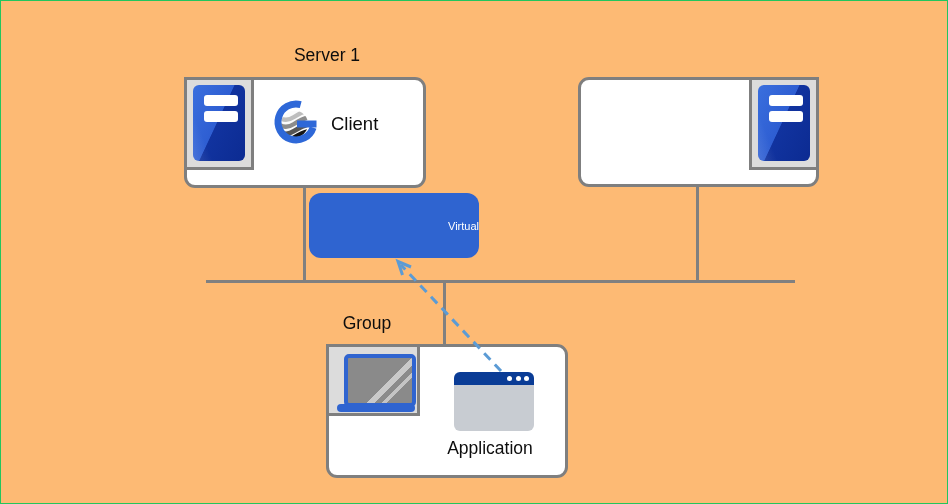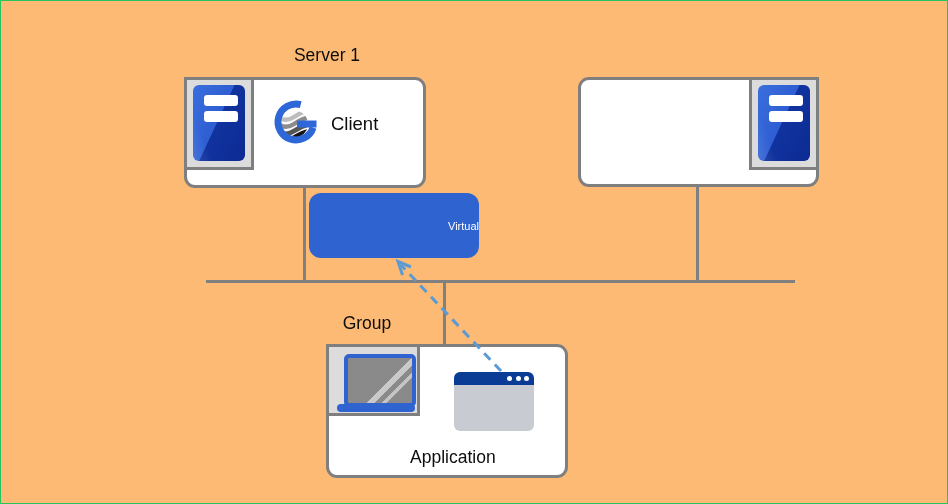--- a/index.html
+++ b/index.html
@@ -42,21 +42,21 @@
   .vcn{
     left:308px;top:192px;width:170px;height:65px;background:#2f64d0;border-radius:12px;
     display:flex;flex-direction:column;align-items:flex-end;justify-content:center;
     color:#fff;font-size:11px;line-height:24px;word-spacing:3px;z-index:5;
   }
   
   .hline{background:#808080;height:3px;z-index:0;}
   .vline{background:#808080;width:3px;z-index:0;}
   .arrow-layer{left:0;top:0;width:946px;height:502px;z-index:10;pointer-events:none;}
   .group-label{font-size:18.5px;color:#0d0d0d;z-index:4;}
-  .app-label{font-size:17.5px;color:#0d0d0d;width:160px;z-index:4;margin-top:9px;}
+  .app-label{font-size:17.5px;color:#0d0d0d;text-align:center;width:160px;z-index:4;}
 </style>
 </head>
 <body>
 
 <div class="canvas">
 
   <div class="abs node-title" style="left:246px;top:44px;">Server 1</div>
   <div class="abs node-title" style="left:286px;top:312px;">Group</div>
 
   <div class="abs node-box" style="left:183px;top:76px;width:242px;height:111px;"></div>

